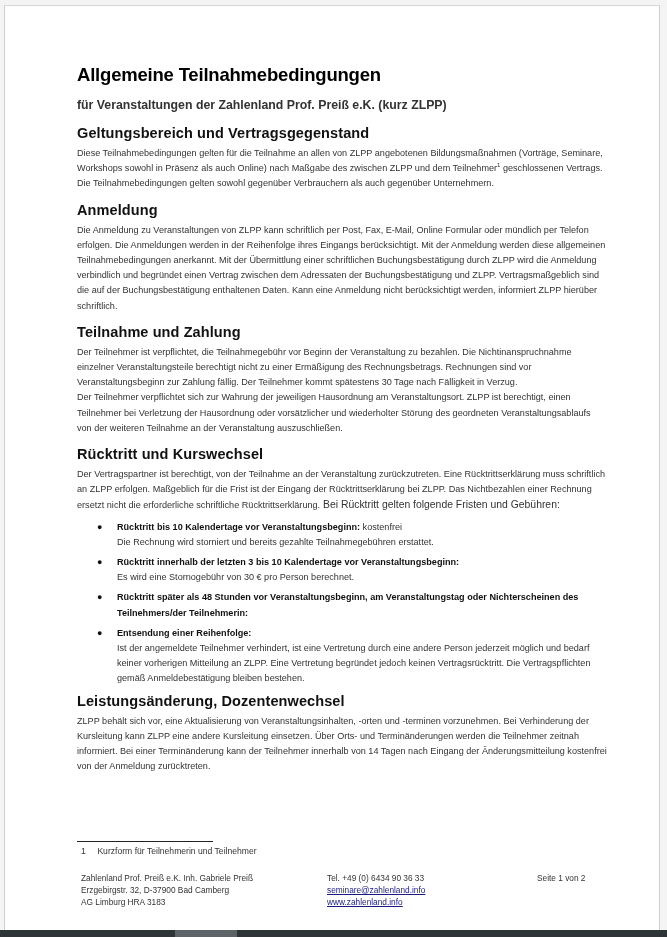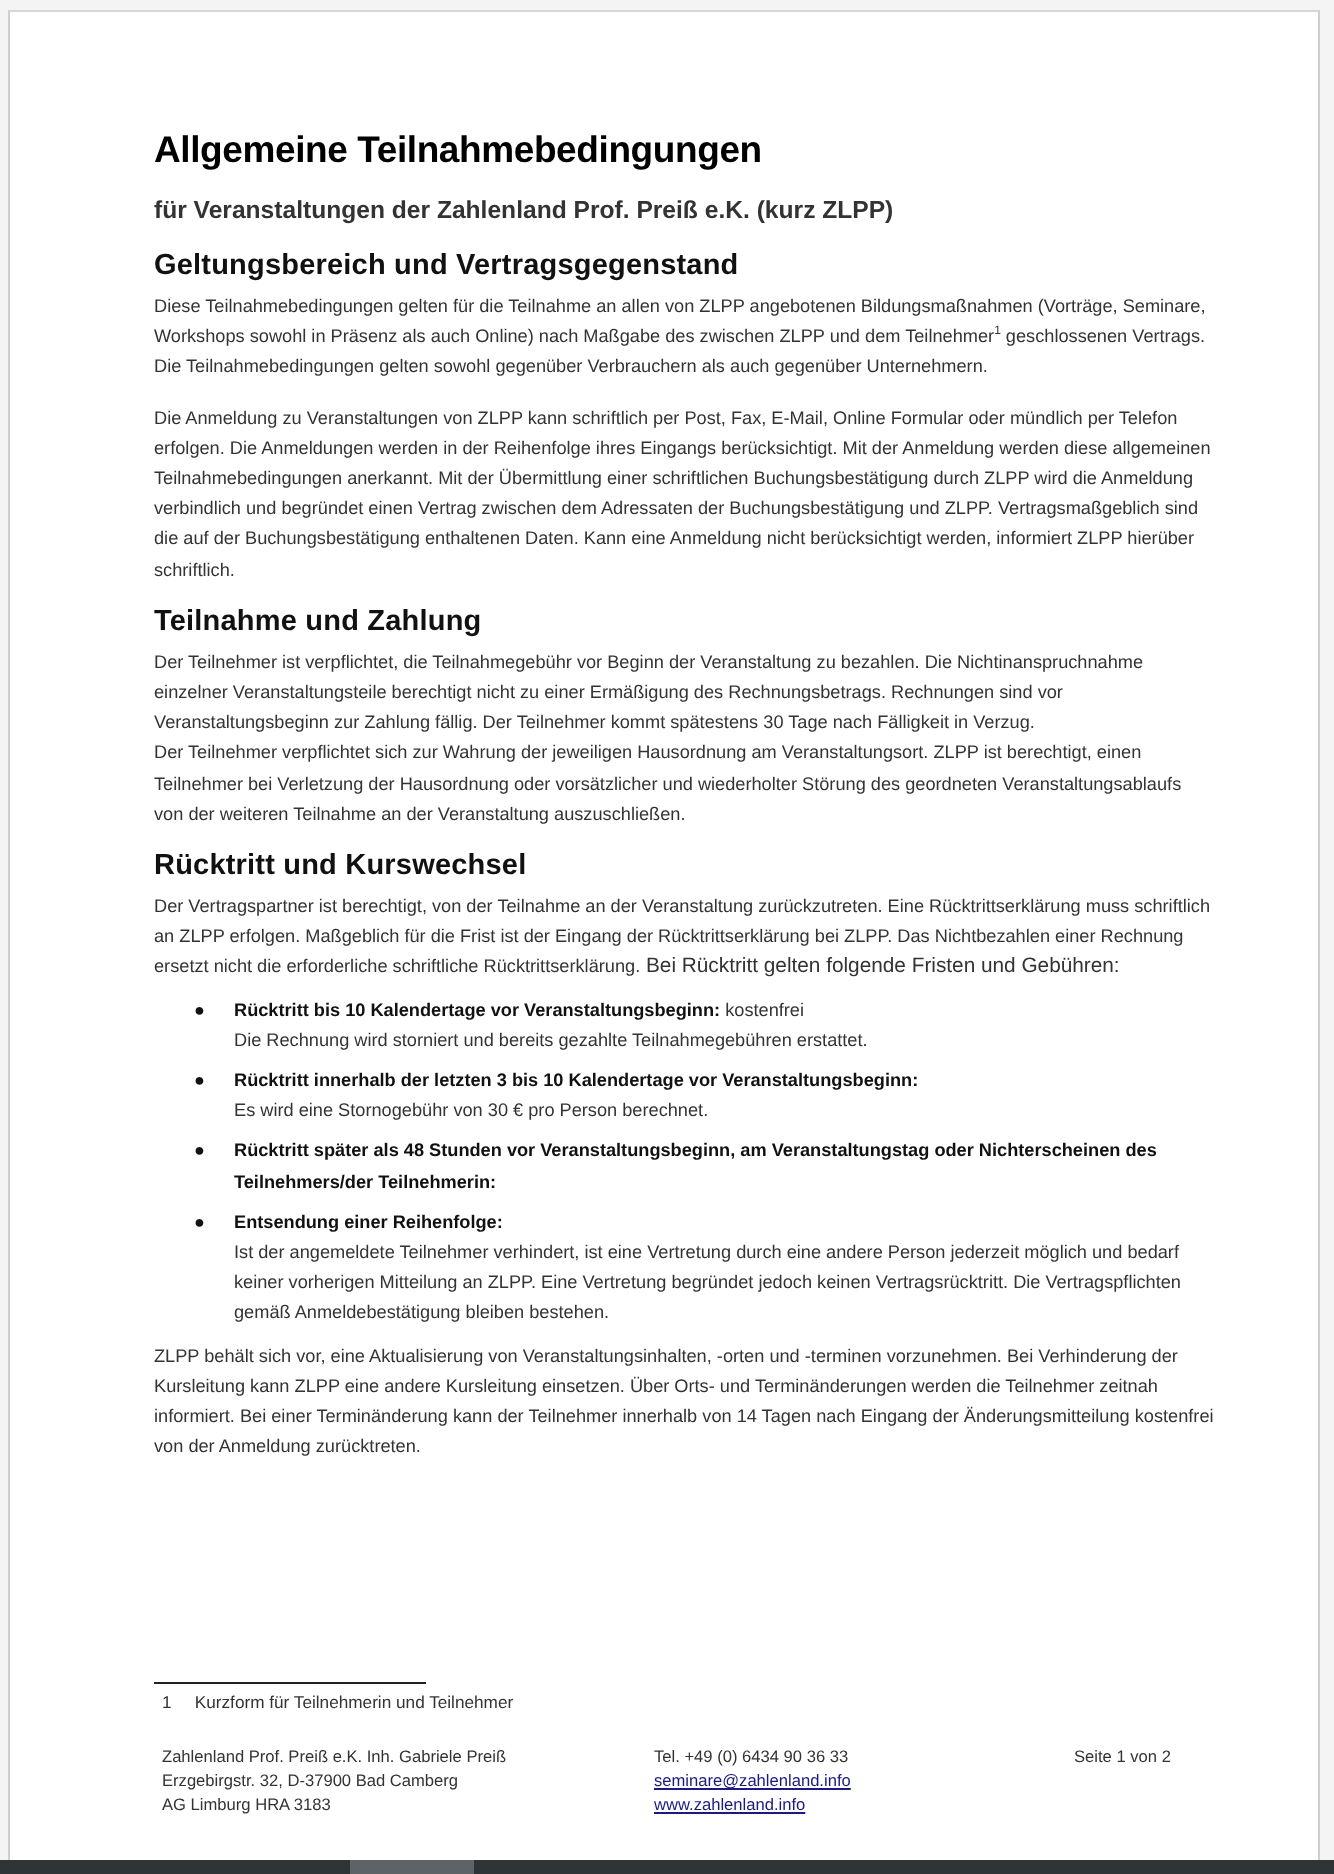--- a/index.html
+++ b/index.html
@@ -50,20 +50,21 @@
   <div class="content">
     <h1>Allgemeine Teilnahmebedingungen</h1>
     <div class="subtitle">für Veranstaltungen der Zahlenland Prof. Preiß e.K. (kurz ZLPP)</div>
 
     <div class="sec" style="margin-top:13px">
       <h2>Geltungsbereich und Vertragsgegenstand</h2>
       <p><span>Diese Teilnahmebedingungen gelten für die Teilnahme an allen von ZLPP angebotenen Bildungsmaßnahmen (Vorträge, Seminare, Workshops sowohl in Präsenz als auch Online) nach Maßgabe des zwischen ZLPP und dem Teilnehmer</span><sup>1</sup><span> geschlossenen Vertrags. Die Teilnahmebedingungen gelten sowohl gegenüber Verbrauchern als auch gegenüber Unternehmern.</span></p>
     </div>
 
     <div class="sec">
+      <h2>Anmeldung</h2>
       <p>Die Anmeldung zu Veranstaltungen von ZLPP kann schriftlich per Post, Fax, E-Mail, Online Formular oder mündlich per Telefon erfolgen. Die Anmeldungen werden in der Reihenfolge ihres Eingangs berücksichtigt. Mit der Anmeldung werden diese allgemeinen Teilnahmebedingungen anerkannt. Mit der Übermittlung einer schriftlichen Buchungsbestätigung durch ZLPP wird die Anmeldung verbindlich und begründet einen Vertrag zwischen dem Adressaten der Buchungsbestätigung und ZLPP. Vertragsmaßgeblich sind die auf der Buchungsbestätigung enthaltenen Daten. Kann eine Anmeldung nicht berücksichtigt werden, informiert ZLPP hierüber schriftlich.</p>
     </div>
 
     <div class="sec">
       <h2>Teilnahme und Zahlung</h2>
       <p>Der Teilnehmer ist verpflichtet, die Teilnahmegebühr vor Beginn der Veranstaltung zu bezahlen. Die Nichtinanspruchnahme einzelner Veranstaltungsteile berechtigt nicht zu einer Ermäßigung des Rechnungsbetrags. Rechnungen sind vor Veranstaltungsbeginn zur Zahlung fällig. Der Teilnehmer kommt spätestens 30 Tage nach Fälligkeit in Verzug.</p>
       <p>Der Teilnehmer verpflichtet sich zur Wahrung der jeweiligen Hausordnung am Veranstaltungsort. ZLPP ist berechtigt, einen Teilnehmer bei Verletzung der Hausordnung oder vorsätzlicher und wiederholter Störung des geordneten Veranstaltungsablaufs von der weiteren Teilnahme an der Veranstaltung auszuschließen.</p>
     </div>
 
     <div class="sec">
@@ -71,20 +72,21 @@
       <p><span>Der Vertragspartner ist berechtigt, von der Teilnahme an der Veranstaltung zurückzutreten. Eine Rücktrittserklärung muss schriftlich an ZLPP erfolgen. Maßgeblich für die Frist ist der Eingang der Rücktrittserklärung bei ZLPP. Das Nichtbezahlen einer Rechnung ersetzt nicht die erforderliche schriftliche Rücktrittserklärung.</span><span class="big"> Bei Rücktritt gelten folgende Fristen und Gebühren:</span></p>
       <ul>
         <li><span class="bullet">●</span><b>Rücktritt bis 10 Kalendertage vor Veranstaltungsbeginn:</b><span> kostenfrei</span><br><span>Die Rechnung wird storniert und bereits gezahlte Teilnahmegebühren erstattet.</span></li>
         <li><span class="bullet">●</span><b>Rücktritt innerhalb der letzten 3 bis 10 Kalendertage vor Veranstaltungsbeginn:</b><br><span>Es wird eine Stornogebühr von 30 € pro Person berechnet.</span></li>
         <li><span class="bullet">●</span><b>Rücktritt später als 48 Stunden vor Veranstaltungsbeginn, am Veranstaltungstag oder Nichterscheinen des Teilnehmers/der Teilnehmerin:</b><br></li>
         <li><span class="bullet">●</span><b>Entsendung einer Reihenfolge:</b><br><span>Ist der angemeldete Teilnehmer verhindert, ist eine Vertretung durch eine andere Person jederzeit möglich und bedarf keiner vorherigen Mitteilung an ZLPP. Eine Vertretung begründet jedoch keinen Vertragsrücktritt. Die Vertragspflichten gemäß Anmeldebestätigung bleiben bestehen.</span></li>
       </ul>
     </div>
 
     <div class="sec" style="margin-top:6px">
+      <h2>Leistungsänderung, Dozentenwechsel</h2>
       <p>ZLPP behält sich vor, eine Aktualisierung von Veranstaltungsinhalten, -orten und -terminen vorzunehmen. Bei Verhinderung der Kursleitung kann ZLPP eine andere Kursleitung einsetzen. Über Orts- und Terminänderungen werden die Teilnehmer zeitnah informiert. Bei einer Terminänderung kann der Teilnehmer innerhalb von 14 Tagen nach Eingang der Änderungsmitteilung kostenfrei von der Anmeldung zurücktreten.</p>
     </div>
   </div>
 
   <div class="footnote-rule"></div>
   <div class="footnote"><span class="num">1</span> <span>Kurzform für Teilnehmerin und Teilnehmer</span></div>
 
   <div class="footer">
     <div class="col1">
       <div>Zahlenland Prof. Preiß e.K. Inh. Gabriele Preiß</div>

